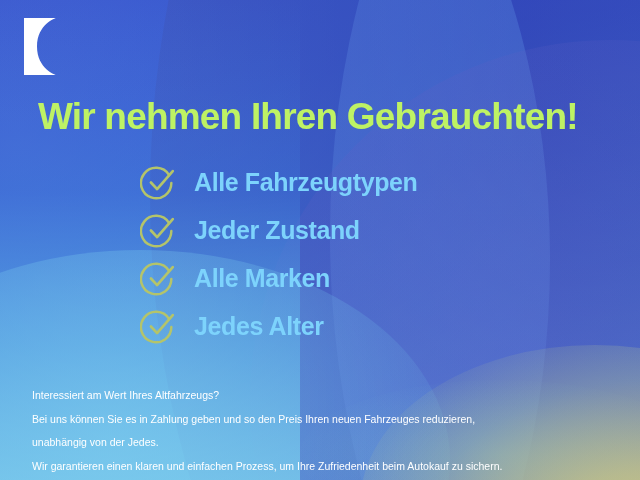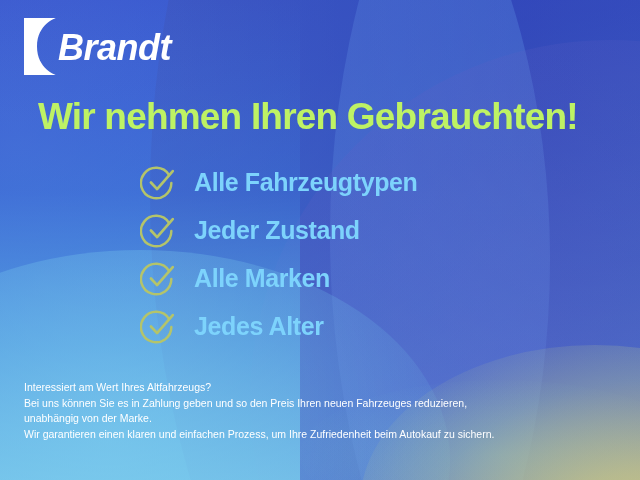--- a/index.html
+++ b/index.html
@@ -202,21 +202,21 @@
   .body-text {
     position: absolute;
     left: 24px;
     top: 380px;
     width: 560px;
     color: #ffffff;
     font-size: 10.5px;
     line-height: 15.5px;
   }
   .body-text p {
-    margin: 0;
+    margin: 8px;
     white-space: nowrap;
   }
 </style>
 </head>
 <body>
 
 <div id="banner">
 
   <div class="bg-layer bg-base"></div>
   <div class="bg-layer arc2"></div>
@@ -227,21 +227,20 @@
   <div class="bg-layer glow-cyan"></div>
   <div class="bg-layer glow-teal"></div>
   <div class="bg-layer glow-yellow"></div>
 
   <div class="content">
 
     <div class="logo">
       <svg class="logo-mark" viewBox="0 0 32 57">
         <path d="M0,0 H32 C32,0 13,6 13,28.5 C13,51 32,57 32,57 H0 Z" fill="#ffffff"></path>
       </svg>
-      <span class="logo-text">Brandt</span>
     </div>
 
     <div class="headline">Wir nehmen Ihren Gebrauchten!</div>
 
     <div class="checklist">
 
       <div class="check-row">
         <svg class="check-icon" viewBox="0 0 40 40">
           <path d="M30.5,12.5 A16,16 0 1 0 33,21" fill="none" stroke="#b4c46a" stroke-width="2.6" stroke-linecap="round"></path>
           <path d="M11.5,20.5 L18,27.5 L34.5,8.5" fill="none" stroke="#b4c46a" stroke-width="2.8" stroke-linecap="round" stroke-linejoin="round"></path>
@@ -271,18 +270,18 @@
           <path d="M11.5,20.5 L18,27.5 L34.5,8.5" fill="none" stroke="#b4c46a" stroke-width="2.8" stroke-linecap="round" stroke-linejoin="round"></path>
         </svg>
         <span class="check-label">Jedes Alter</span>
       </div>
 
     </div>
 
     <div class="body-text">
       <p>Interessiert am Wert Ihres Altfahrzeugs?</p>
       <p>Bei uns können Sie es in Zahlung geben und so den Preis Ihren neuen Fahrzeuges reduzieren,</p>
-      <p>unabhängig von der Marke.</p>
+      <p>unabhängig von der Jedes.</p>
       <p>Wir garantieren einen klaren und einfachen Prozess, um Ihre Zufriedenheit beim Autokauf zu sichern.</p>
     </div>
 
   </div>
 </div>
 
 </body></html>

